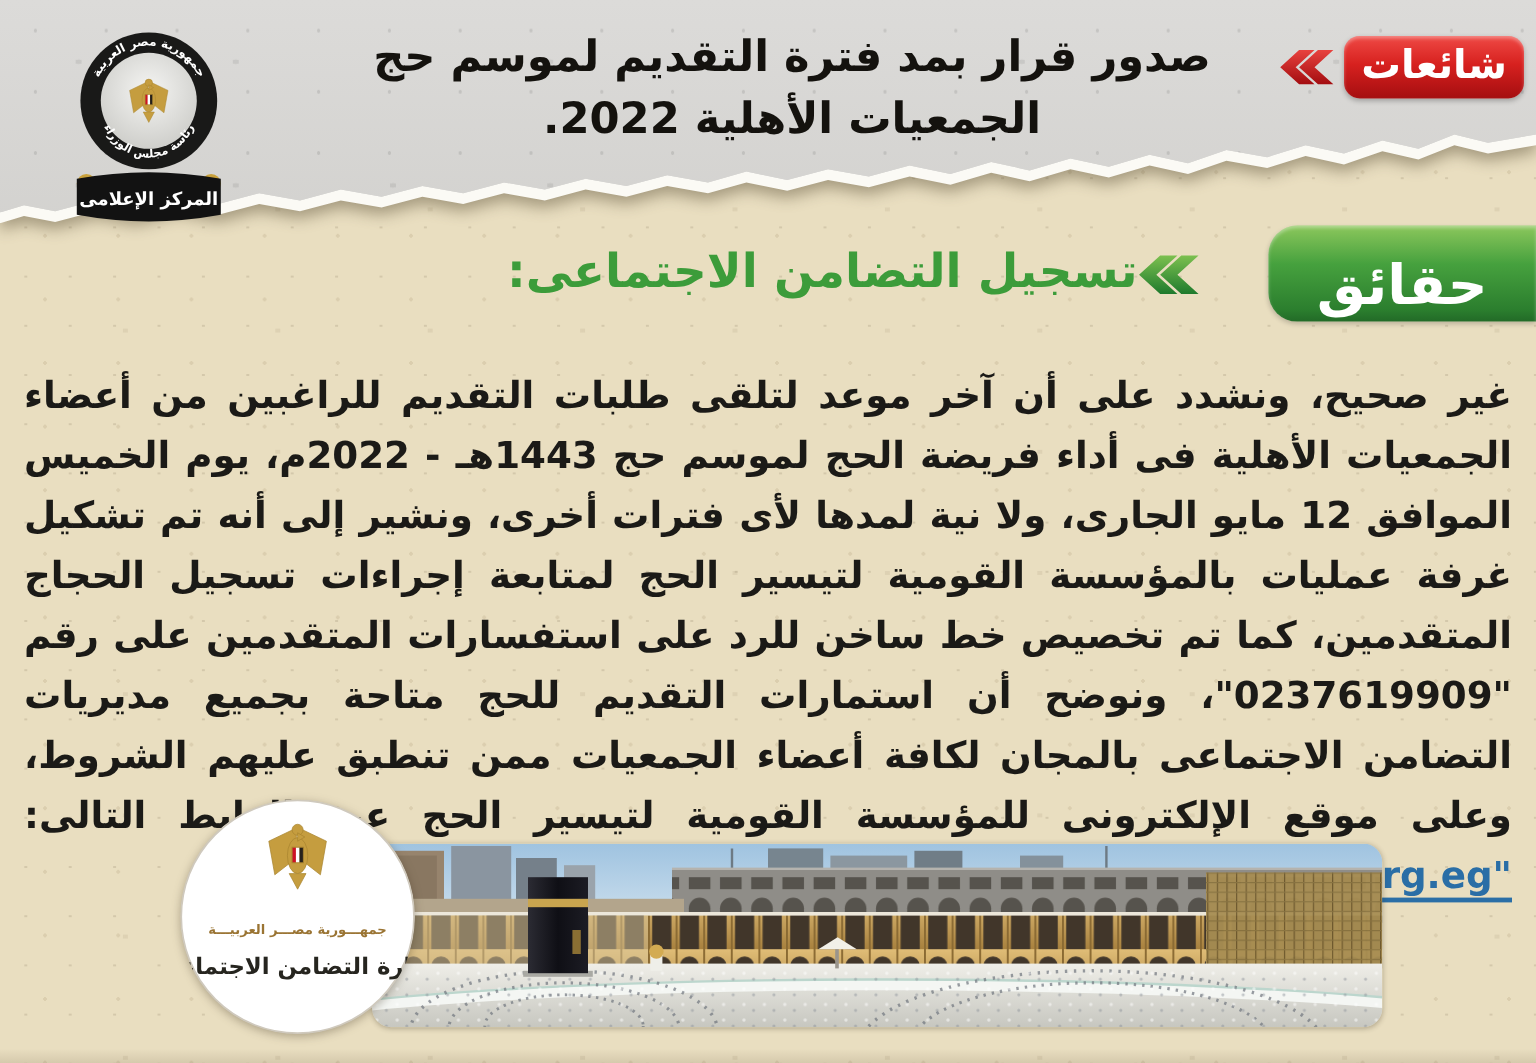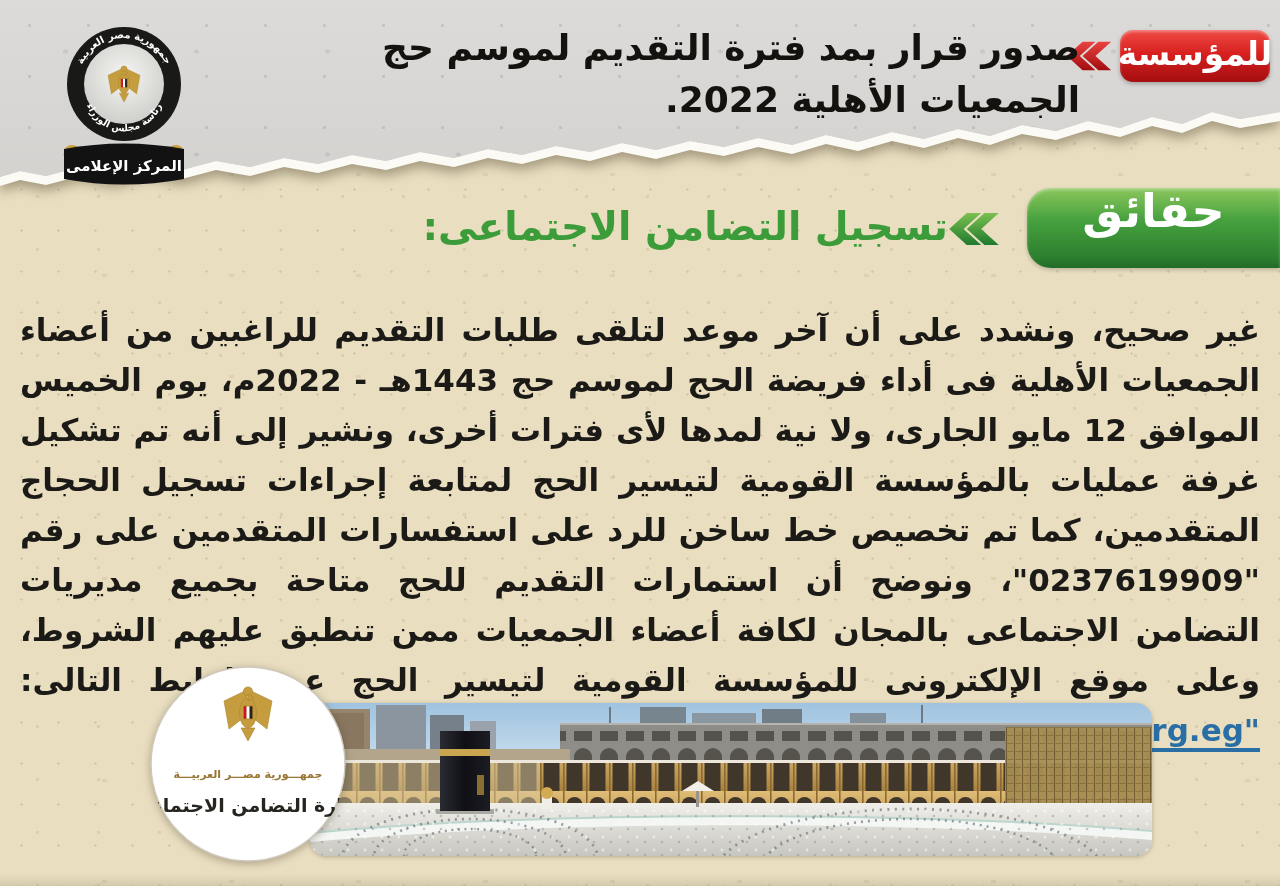--- a/index.html
+++ b/index.html
@@ -28,29 +28,29 @@
     background-size:59px 51px,131px 103px,100% 100%;
     clip-path:polygon(0px 0px,1280px 0px,1280px 112px,1240px 119px,1212px 112px,1182px 124px,1152px 117px,1120px 128px,1088px 121px,1056px 131px,1022px 125px,990px 136px,958px 129px,924px 139px,892px 132px,858px 142px,826px 135px,792px 145px,758px 138px,724px 147px,690px 141px,656px 150px,622px 143px,590px 152px,556px 146px,522px 155px,488px 149px,454px 158px,420px 152px,386px 161px,352px 155px,318px 164px,284px 158px,250px 167px,216px 161px,182px 170px,148px 164px,114px 173px,80px 167px,46px 176px,20px 171px,0px 177px);}
   
   .rumor-badge{position:absolute;left:1120px;top:30px;width:150px;height:52px;z-index:5;
     border-radius:13px;background:linear-gradient(180deg,#ef4a45 0%,#d7211f 45%,#a50e10 100%);
     box-shadow:inset 0 2px 3px rgba(255,255,255,.35), 0 2px 4px rgba(0,0,0,.25);
     display:flex;align-items:center;justify-content:center;}
   .rumor-badge span{color:#fff;font-size:33px;font-weight:bold;line-height:1;padding-bottom:6px;}
   .chev{position:absolute;z-index:5;}
   .rumor-title{position:absolute;left:240px;top:22px;width:840px;z-index:5;
-    direction:rtl;color:#14120e;font-size:36px;font-weight:bold;line-height:1.45;}
+    direction:rtl;text-align:center;color:#14120e;font-size:36px;font-weight:bold;line-height:1.45;}
   
   .cab-logo{position:absolute;left:56px;top:24px;z-index:6;}
   
-  .facts-badge{position:absolute;right:0;top:188px;width:253px;height:80px;z-index:4;
+  .facts-badge{position:absolute;right:0;top:188px;width:223px;height:80px;z-index:4;
     border-radius:24px 0 0 24px;
     background:linear-gradient(180deg,#8cc75c 0%,#46a13e 40%,#2b7e2e 88%,#226a27 100%);
     box-shadow:inset 0 2px 3px rgba(255,255,255,.35), 0 2px 4px rgba(0,0,0,.2);
-    display:flex;align-items:flex-start;justify-content:center;}
+    display:flex;align-items:flex-end;justify-content:center;}
   .facts-badge span{color:#fff;font-size:46px;font-weight:bold;line-height:1;padding-bottom:8px;}
   .facts-source{position:absolute;right:332px;top:204px;z-index:4;direction:rtl;
     color:#3c9c3a;font-size:39px;font-weight:bold;}
   
   .body-text{position:absolute;left:20px;top:274px;width:1240px;z-index:3;
     direction:rtl;text-align:justify;color:#1b1a17;font-size:31px;font-weight:bold;line-height:50px;}
   .ltr-chunk{direction:ltr;unicode-bidi:isolate;}
   .hajj-link{color:#2a6ea6;direction:ltr;unicode-bidi:isolate;border-bottom:4px solid #2a6ea6;
     text-decoration:none;cursor:pointer;}
   
@@ -69,21 +69,21 @@
 <div class="page">
 
   <div class="bottom-shade"></div>
 
   <div class="tear-wrap">
     <div class="tear-white"></div>
   </div>
   <div class="top-gray"></div>
 
   <div class="rumor-badge">
-    <span>للمؤسسة</span>
+    <span>شائعات</span>
   </div>
   <svg class="chev" style="left:1064px;top:36px;" width="50" height="40" viewBox="0 0 70 40">
     <defs>
         <linearGradient id="redg" x1="0" y1="0" x2="0" y2="1">
       <stop offset="0" stop-color="#e8423e"></stop>
           <stop offset="1" stop-color="#a30d10"></stop>
         </linearGradient>
       </defs>
     <polygon points="26,0 44,0 22,20 44,40 26,40 4,20" fill="url(#redg)"></polygon>
     <polygon points="48,0 66,0 44,20 66,40 48,40 26,20" fill="url(#redg)"></polygon>

